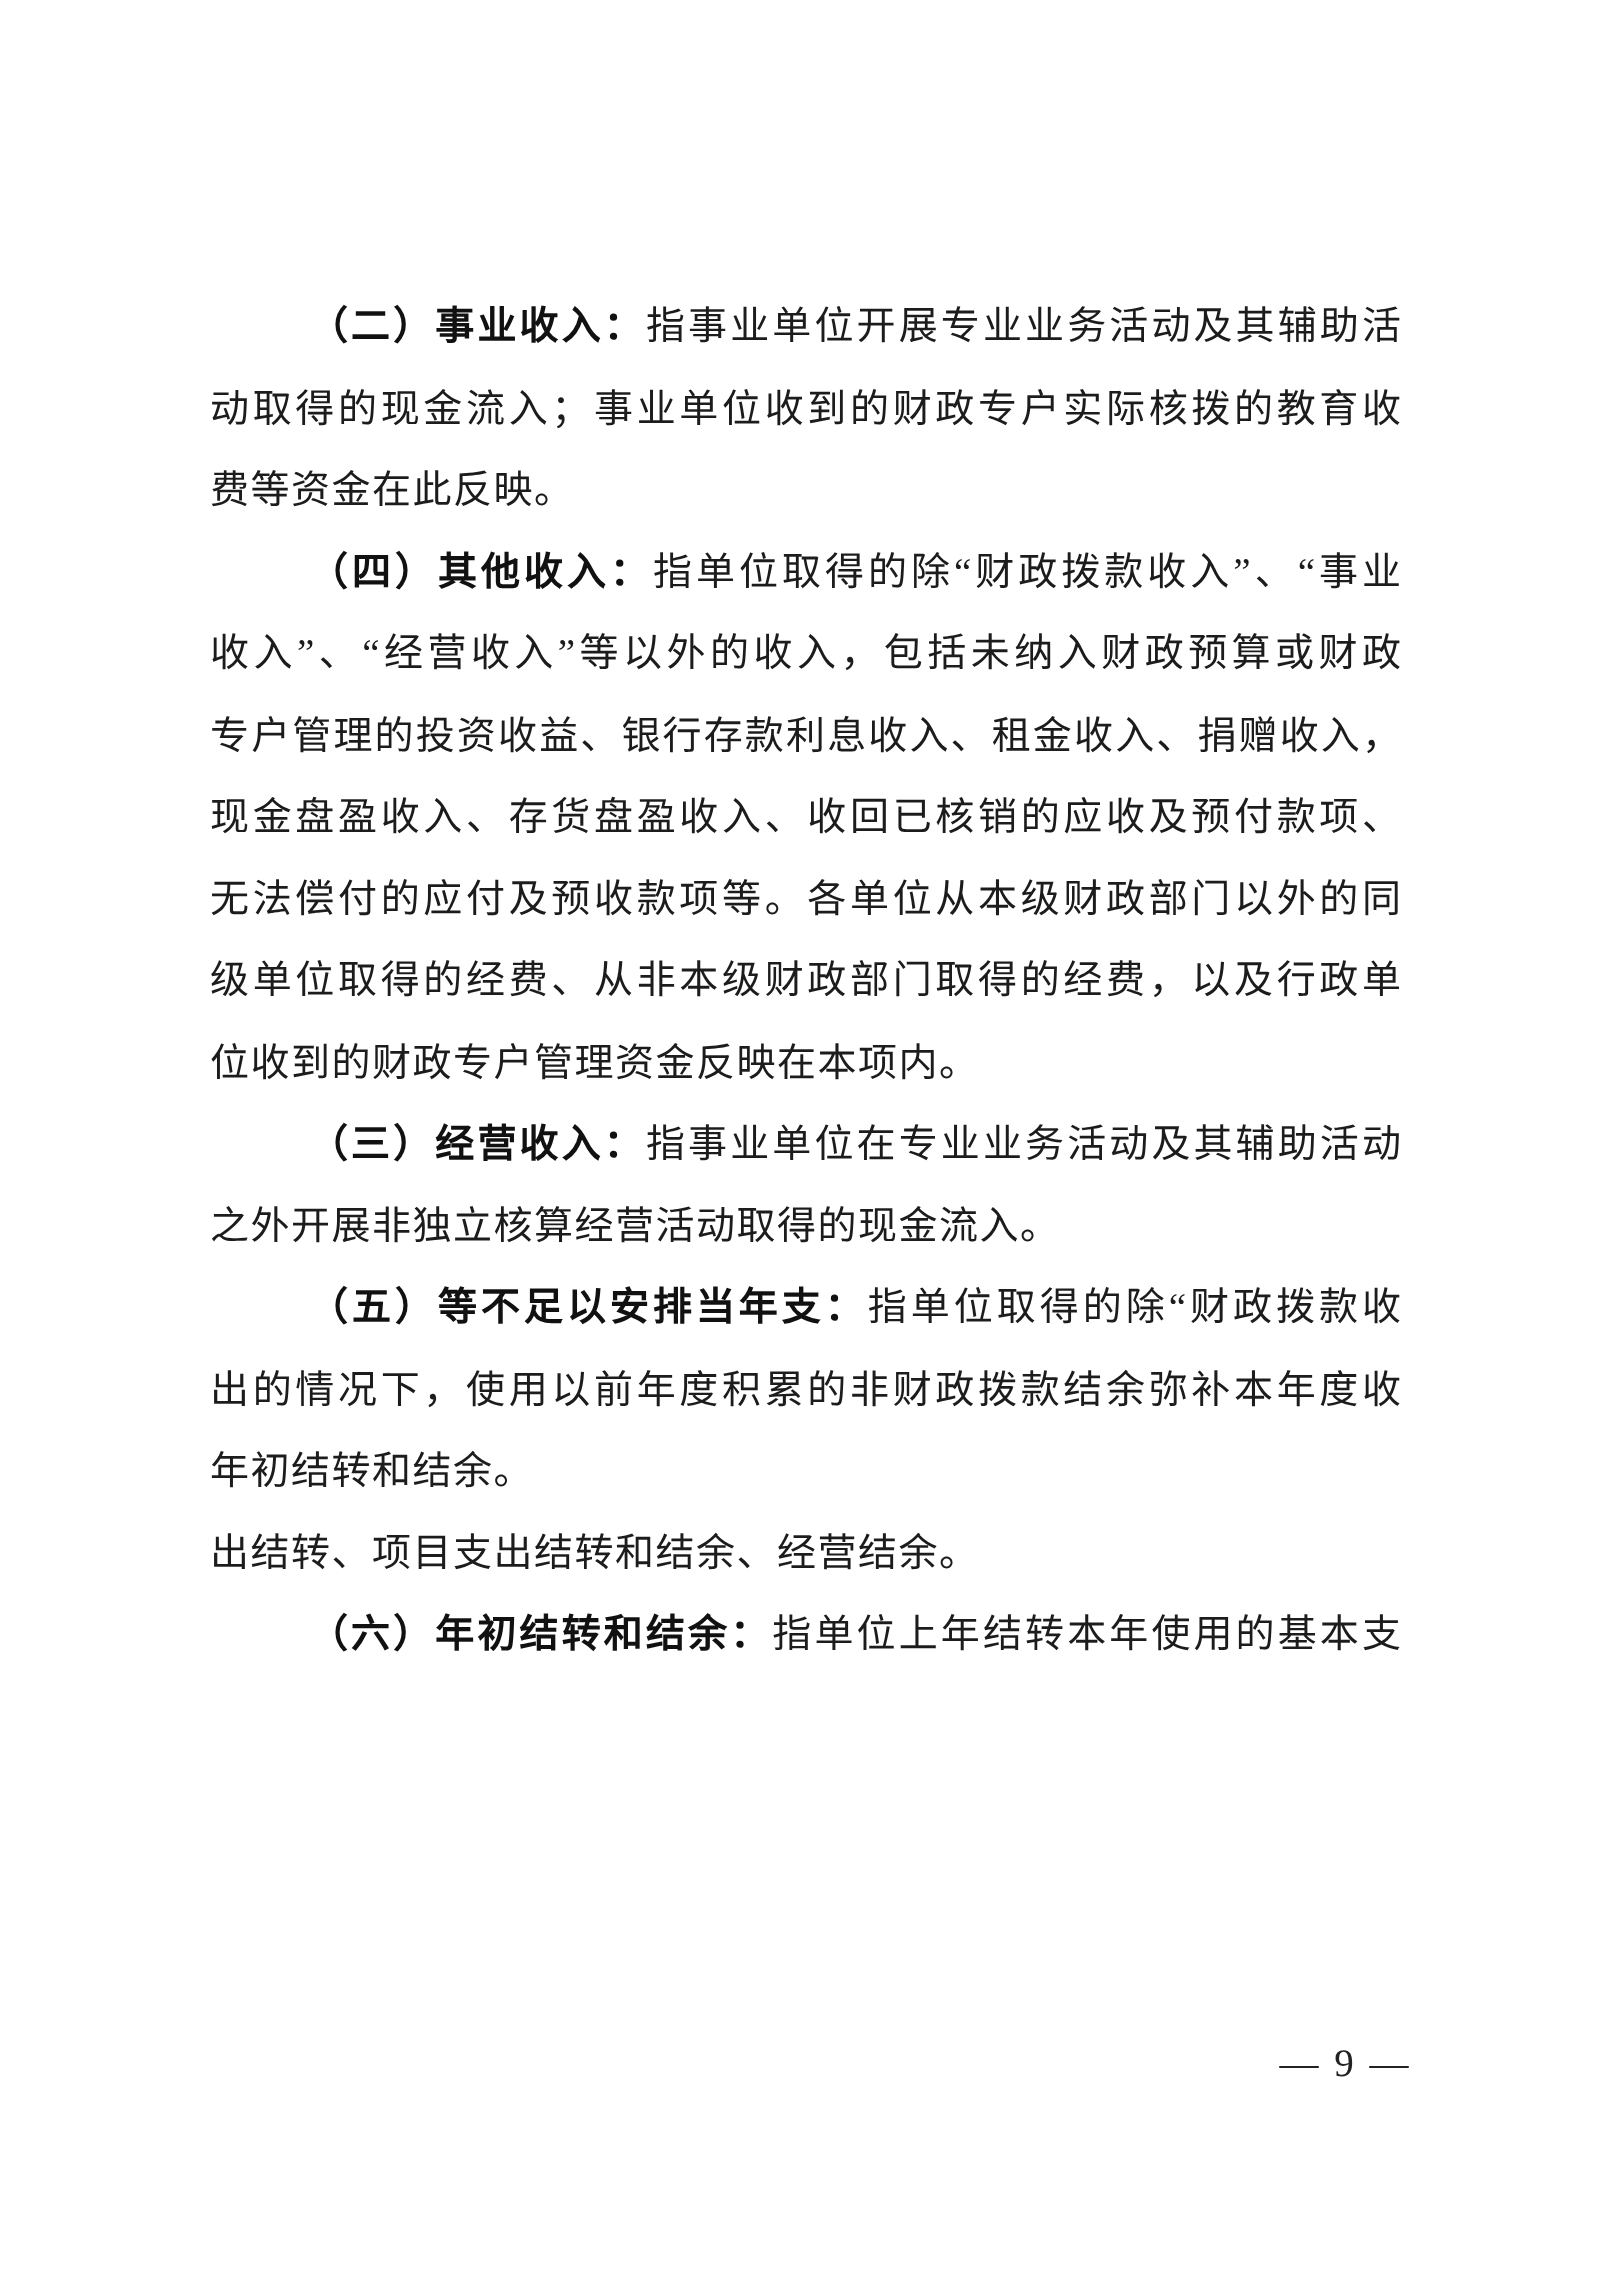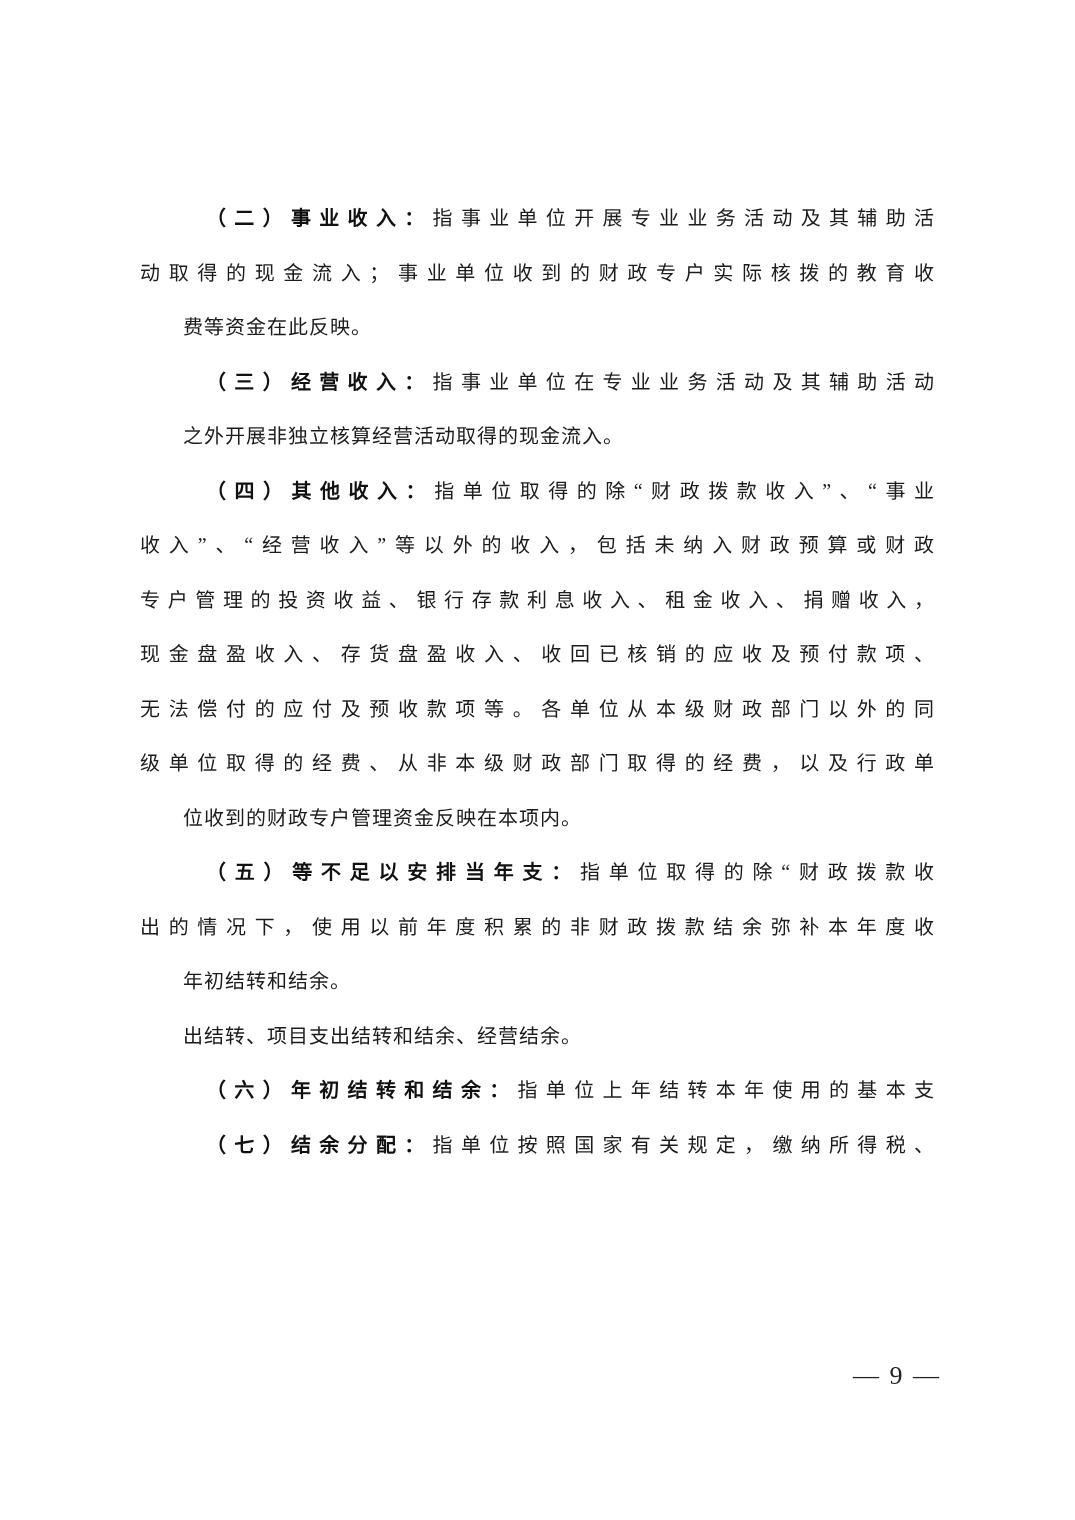--- a/index.html
+++ b/index.html
@@ -18,34 +18,33 @@
     background: #ffffff;
   }
   .text-block {
     position: absolute;
     left: 140px;
     top: 191px;
     width: 795px;
   }
   .para { display: block; }
   .line {
-    font-size: 20px;
+    font-size: 26px;
     line-height: 54.5px;
     height: 54.5px;
     text-align: justify;
     text-align-last: justify;
     overflow: hidden;
     white-space: nowrap;
     letter-spacing: 1px;
   }
   .line.first { padding-left: 66px; }
   .line.end {
     text-align-last: left;
     text-align: left;
-    margin-left: 43px;
   }
   .head {
     font-weight: 700;
     color: #111111;
   }
   .page-number {
     position: absolute;
     top: 1358px;
     right: 134px;
     font-size: 26px;
@@ -60,45 +59,44 @@
 <div class="page">
   <div class="text-block">
 
     <div class="para">
       <div class="line first"><span class="head">（二）事业收入：</span><span>指事业单位开展专业业务活动及其辅助活</span></div>
       <div class="line fill">动取得的现金流入；事业单位收到的财政专户实际核拨的教育收</div>
       <div class="line end">费等资金在此反映。</div>
     </div>
 
     <div class="para">
-      <div class="line first"><span class="head">（三）经营收入：</span><span>指事业单位在专业业务活动及其辅助活动</span></div>
-      <div class="line end">之外开展非独立核算经营活动取得的现金流入。</div>
-    </div>
-
-    <div class="para">
       <div class="line first"><span class="head">（四）其他收入：</span><span>指单位取得的除“财政拨款收入”、“事业</span></div>
       <div class="line fill">收入”、“经营收入”等以外的收入，包括未纳入财政预算或财政</div>
       <div class="line fill">专户管理的投资收益、银行存款利息收入、租金收入、捐赠收入，</div>
       <div class="line fill">现金盘盈收入、存货盘盈收入、收回已核销的应收及预付款项、</div>
       <div class="line fill">无法偿付的应付及预收款项等。各单位从本级财政部门以外的同</div>
       <div class="line fill">级单位取得的经费、从非本级财政部门取得的经费，以及行政单</div>
       <div class="line end">位收到的财政专户管理资金反映在本项内。</div>
+    </div>
+
+    <div class="para">
+      <div class="line first"><span class="head">（三）经营收入：</span><span>指事业单位在专业业务活动及其辅助活动</span></div>
+      <div class="line end">之外开展非独立核算经营活动取得的现金流入。</div>
     </div>
 
     <div class="para">
       <div class="line first"><span class="head">（五）等不足以安排当年支：</span><span>指单位取得的除“财政拨款收</span></div>
       <div class="line fill">出的情况下，使用以前年度积累的非财政拨款结余弥补本年度收</div>
       <div class="line end">年初结转和结余。</div>
     </div>
 
     <div class="para">
       <div class="line end">出结转、项目支出结转和结余、经营结余。</div>
       <div class="line first"><span class="head">（六）年初结转和结余：</span><span>指单位上年结转本年使用的基本支</span></div>
     </div>
 
     <div class="para">
-      <div class="line first"><span class="head">（七）结余分配：</span><span>指单位按照国家有关规定，缴纳所得税、</span></div>
     </div>
 
   </div>
 
   <div class="page-number">— 9 —</div>
 </div>
 
 </body></html>

